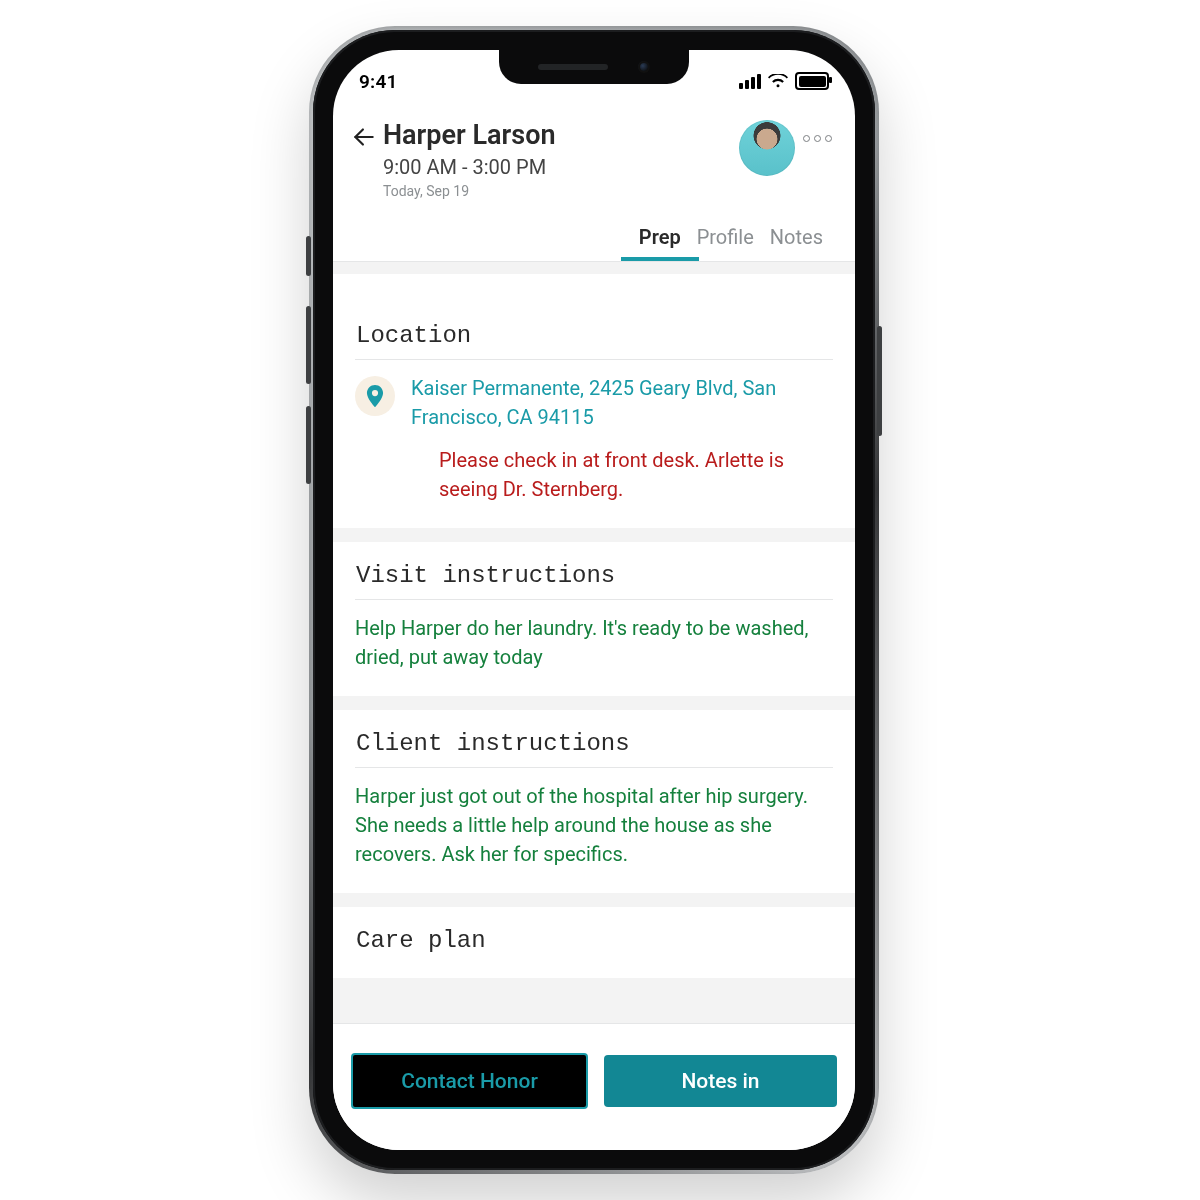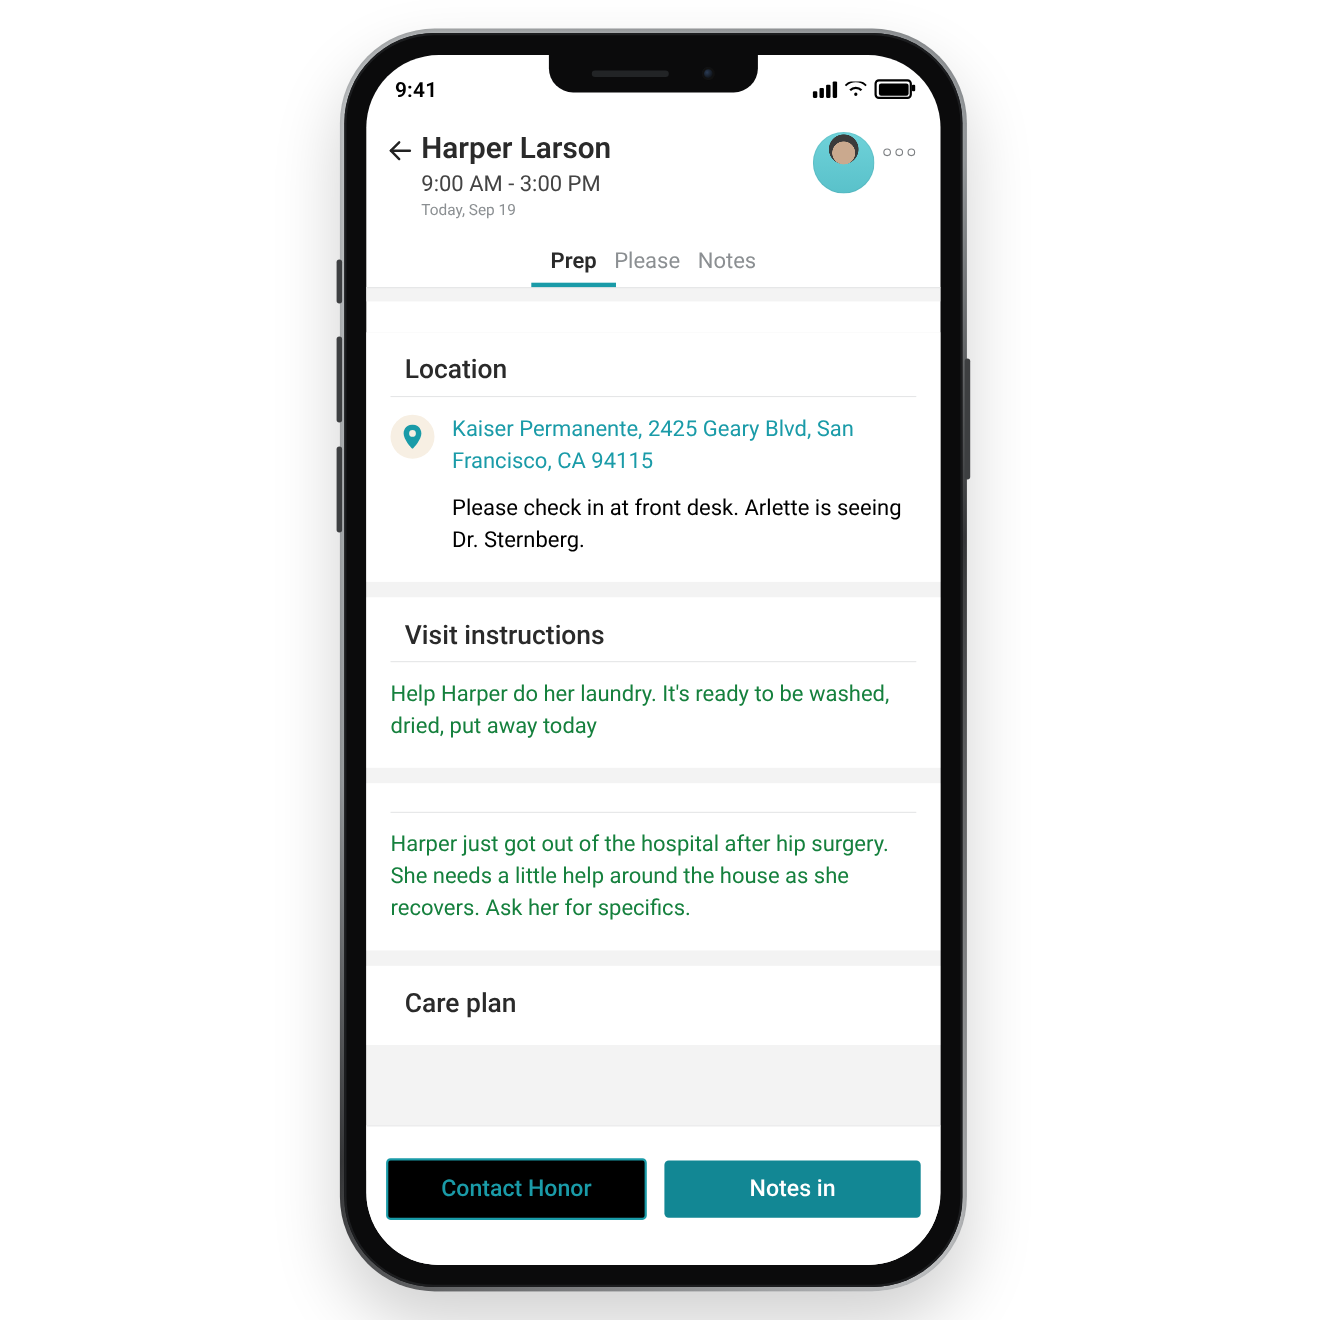--- a/index.html
+++ b/index.html
@@ -72,39 +72,39 @@
   .avatar{width:56px;height:56px;border-radius:50%;flex:0 0 auto;background:
      radial-gradient(circle at 50% 34%, #caa98e 0 22%, transparent 23%),
      radial-gradient(circle at 50% 28%, #3b3b3b 0 27%, transparent 28%),
      linear-gradient(#6fd2d9,#59c1ca);
      box-shadow:0 0 0 1px rgba(0,0,0,.05) inset;}
   .more-btn{width:36px;height:36px;display:flex;align-items:center;justify-content:center;margin-left:4px;}
   .dots{display:flex;gap:4px;}
   .dots span{width:5px;height:5px;border-radius:50%;border:1.5px solid #7c7f82;}
 
   
-  .tabs{display:flex;justify-content:center;padding:12px 24px 0;}
+  .tabs{display:flex;justify-content:flex-end;padding:12px 24px 0;}
   .tab{font-size:20px;color:var(--muted);padding:6px 8px 12px;position:relative;}
   .tab.active{color:var(--ink);font-weight:600;}
   .tab.active::after{content:"";position:absolute;left:-10px;right:-10px;bottom:0;height:4px;background:var(--teal);}
   .tab-sep{height:12px;background:var(--page-bg);border-top:1px solid var(--divider);}
 
   
   .content{position:absolute;top:252px;left:0;right:0;bottom:86px;overflow:hidden;background:var(--page-bg);}
   .card{background:var(--bg);padding:20px 22px 24px;}
   .card + .gap{height:14px;}
-  .section-title{font-size:24px;font-weight:500;color:var(--ink);margin:0 13px 10px;}
+  .section-title{font-size:24px;font-weight:500;color:var(--ink);margin:0 1px 10px;font-family:Liberation Mono, monospace;}
   .thin-divider{height:1px;background:var(--divider);margin:6px 0 14px;}
 
   .loc-row{display:flex;gap:16px;}
   .pin-wrap{flex:0 0 auto;width:40px;height:40px;border-radius:50%;background:var(--cream);display:flex;align-items:center;justify-content:center;margin-top:2px;}
   .pin-wrap svg{width:18px;height:22px;fill:var(--teal);}
   .loc-text{flex:1;}
   .loc-link{color:var(--teal);font-size:20px;line-height:1.45;}
-  .loc-note{color:#000000;font-size:20px;line-height:1.45;margin-top:14px;}
+  .loc-note{color:#b91c1c;font-size:20px;line-height:1.45;margin-top:14px;margin-left:28px;}
 
   .body-text{color:#15803d;font-size:20px;line-height:1.45;}
 
   
   .peek .section-title{margin-bottom:0;}
 
   
   .actions{position:absolute;left:0;right:0;bottom:0;height:86px;background:var(--bg);display:flex;gap:16px;align-items:center;padding:14px 18px 26px;border-top:1px solid var(--divider);}
   .btn{flex:1;height:52px;border-radius:4px;display:flex;align-items:center;justify-content:center;font-size:21px;font-weight:500;}
   .btn-outline{border:2px solid var(--teal);color:var(--teal);background:#000000;}
@@ -165,21 +165,21 @@
             <div class="dots">
                 <span></span>
                 <span></span>
                 <span></span>
               </div>
           </div>
         </div>
 
         <div class="tabs">
           <div class="tab active"><span>Prep</span></div>
-          <div class="tab"><span>Please</span></div>
+          <div class="tab"><span>Profile</span></div>
           <div class="tab"><span>Notes</span></div>
         </div>
         <div class="tab-sep"></div>
 
         <div class="content">
 
           <div class="card">
             <div class="section-title">Location</div>
             <div class="thin-divider"></div>
             <div class="loc-row">
@@ -197,20 +197,21 @@
           <div class="gap"></div>
 
           <div class="card">
             <div class="section-title">Visit instructions</div>
             <div class="thin-divider"></div>
             <div class="body-text">Help Harper do her laundry. It's ready to be washed, dried, put away today</div>
           </div>
           <div class="gap"></div>
 
           <div class="card">
+            <div class="section-title">Client instructions</div>
             <div class="thin-divider"></div>
             <div class="body-text">Harper just got out of the hospital after hip surgery. She needs a little help around the house as she recovers. Ask her for specifics.</div>
           </div>
           <div class="gap"></div>
 
           <div class="card peek">
             <div class="section-title">Care plan</div>
           </div>
 
         </div>

